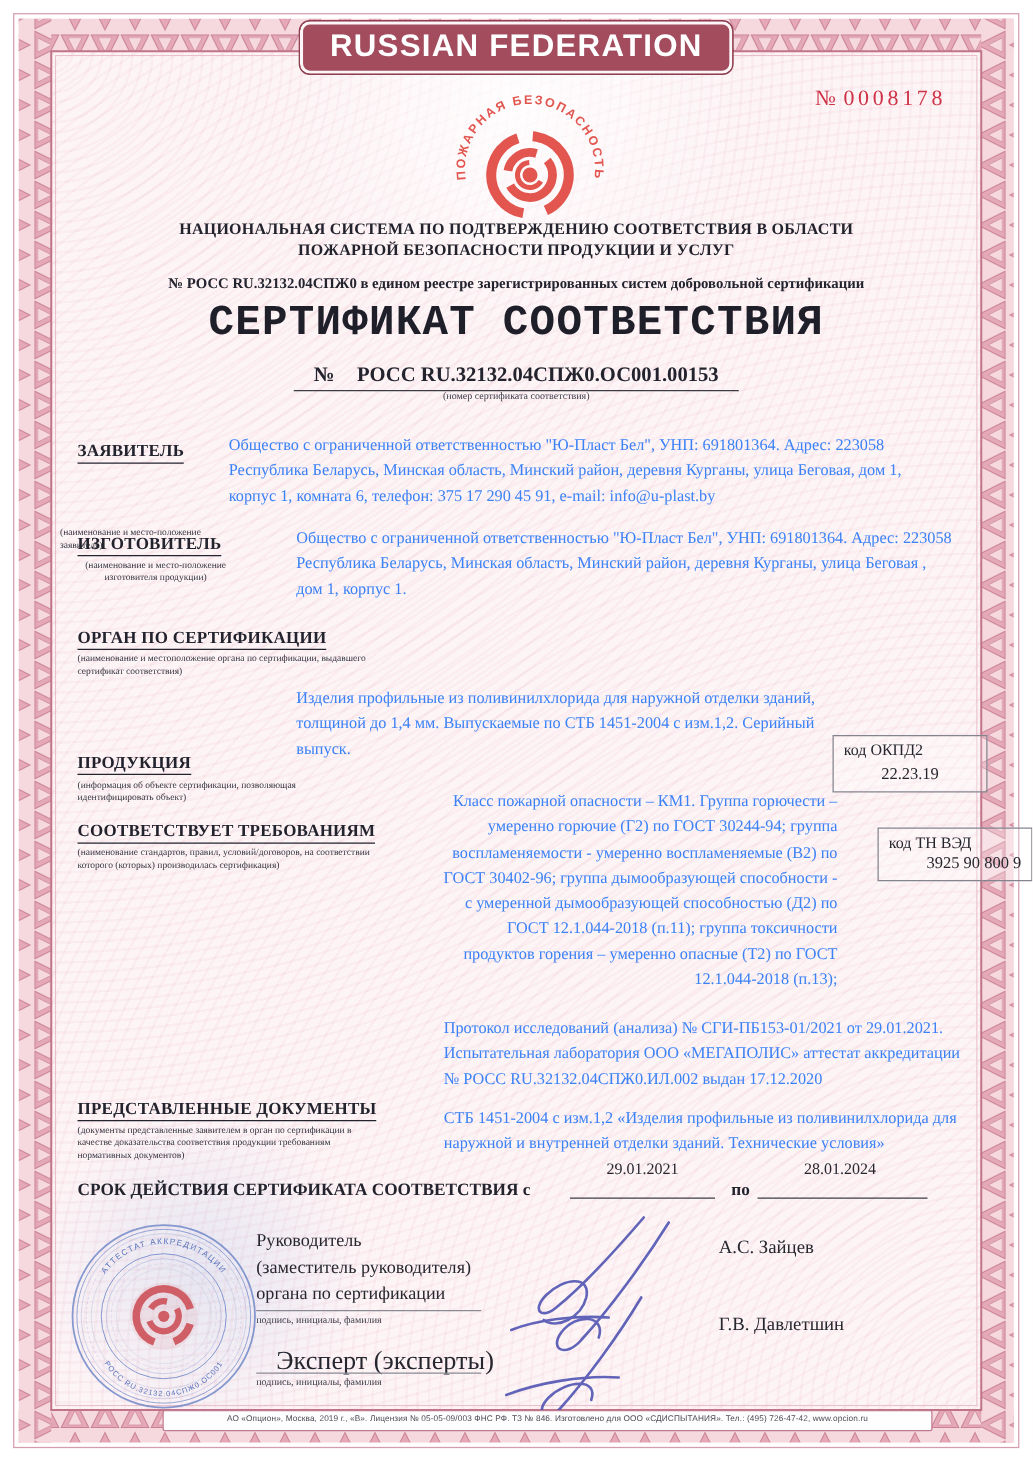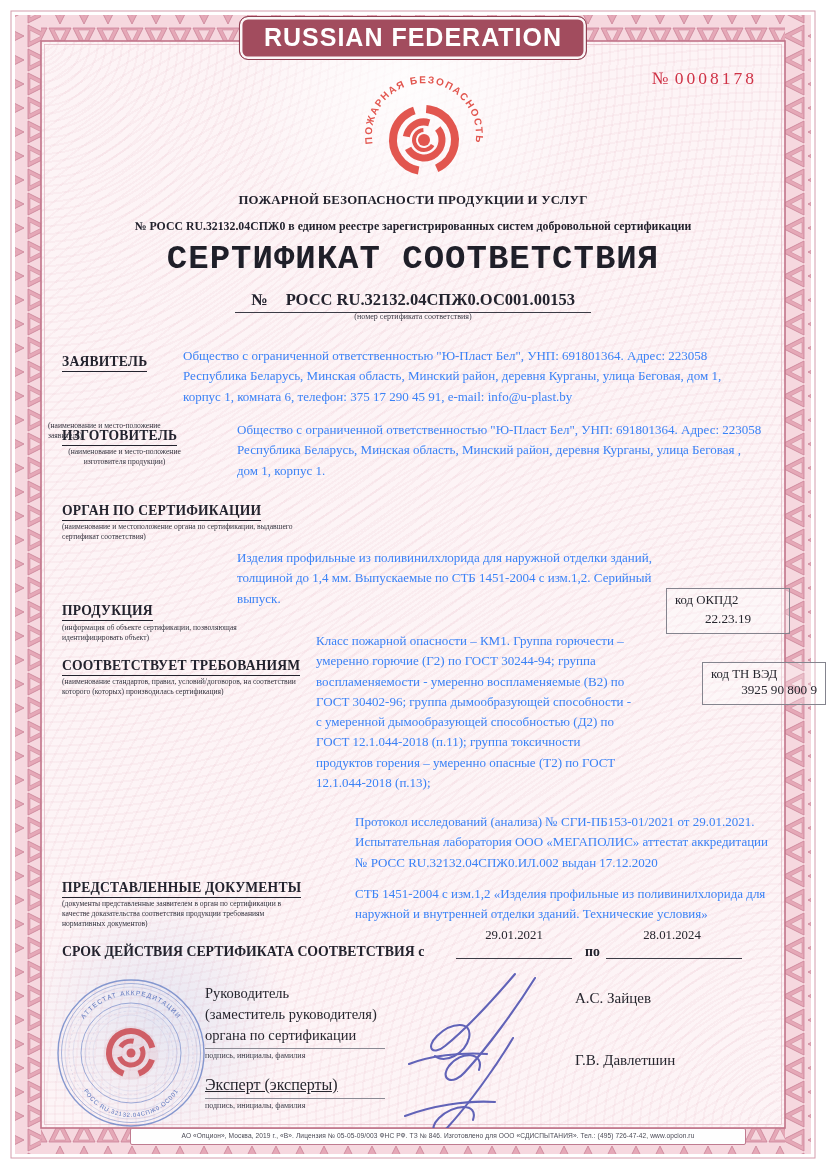--- a/index.html
+++ b/index.html
@@ -101,20 +101,21 @@
       <textPath href="#arcPath" startOffset="50%" text-anchor="middle">ПОЖАРНАЯ БЕЗОПАСНОСТЬ</textPath>
     </text>
     <g>
       <circle cx="90" cy="64" r="31" fill="none" stroke="#e2564f" stroke-width="8" stroke-dasharray="82 12 82 19" transform="rotate(100 90 64)"></circle>
       <circle cx="90" cy="64" r="18" fill="none" stroke="#e2564f" stroke-width="7" stroke-dasharray="60 12 30 11" transform="rotate(-40 90 64)"></circle>
       <circle cx="90" cy="64" r="10" fill="none" stroke="#e2564f" stroke-width="4" stroke-dasharray="41 22" transform="rotate(30 90 64)"></circle>
       <circle cx="90" cy="64" r="6" fill="#e2564f"></circle>
     </g>
   </svg>
 
+  <div class="abs sysline" style="top:176px;">НАЦИОНАЛЬНАЯ СИСТЕМА ПО ПОДТВЕРЖДЕНИЮ СООТВЕТСТВИЯ В ОБЛАСТИ</div>
   <div class="abs sysline" style="top:193px;">ПОЖАРНОЙ БЕЗОПАСНОСТИ ПРОДУКЦИИ И УСЛУГ</div>
   <div class="abs registry" style="top:219px;">№ РОСС RU.32132.04СПЖ0 в едином реестре зарегистрированных систем добровольной сертификации</div>
   <div class="abs title" style="top:240px;font-family:Liberation Mono, monospace;">СЕРТИФИКАТ СООТВЕТСТВИЯ</div>
   <div class="abs certnum-row" style="top:290px;">
     <span class="certnum">
       <span class="nlbl">№</span><span>РОСС RU.32132.04СПЖ0.ОС001.00153</span>
     </span>
   </div>
   <div class="abs caption" style="top:312px;">(номер сертификата соответствия)</div>
 
@@ -154,21 +155,21 @@
   </div>
   <div class="abs codebox" style="left:666px;top:662px;width:106px;margin-left:36px;">
     <div class="cb-label">код ТН ВЭД</div>
     <div class="cb-value" style="text-align:right;white-space:nowrap;padding-bottom:2px;">3925 90 800 9</div>
   </div>
 
   <div class="abs" style="left:62px;top:656px;">
     <span class="lbl">СООТВЕТСТВУЕТ ТРЕБОВАНИЯМ</span>
   </div>
   <div class="abs sub" style="left:62px;top:677px;width:245px;">(наименование стандартов, правил, условий/договоров, на соответствии которого (которых) производилась сертификация)</div>
-  <div class="abs txt" style="left:316px;top:631px;width:340px;">Класс пожарной опасности – КМ1. Группа горючести –
+  <div class="abs txt" style="left:330px;top:631px;width:340px;text-align:right;">Класс пожарной опасности – КМ1. Группа горючести –
 умеренно горючие (Г2) по ГОСТ 30244-94; группа
 воспламеняемости -  умеренно воспламеняемые (В2) по
 ГОСТ 30402-96; группа дымообразующей способности -
 с умеренной дымообразующей способностью (Д2) по
 ГОСТ 12.1.044-2018 (п.11); группа токсичности
 продуктов горения – умеренно опасные (Т2) по ГОСТ
 12.1.044-2018 (п.13);</div>
 
   <div class="abs txt" style="left:355px;top:812px;width:430px;">Протокол исследований (анализа) № СГИ-ПБ153-01/2021 от 29.01.2021.
 Испытательная лаборатория ООО «МЕГАПОЛИС» аттестат аккредитации
@@ -217,21 +218,21 @@
       <circle cx="76" cy="76" r="4.5" fill="#cf5e66"></circle>
     </g>
   </svg>
 
   <div class="abs role" style="left:205px;top:983px;">Руководитель
 (заместитель руководителя)
 органа по сертификации</div>
   <div class="abs rule" style="left:205px;top:1048px;width:180px;"></div>
   <div class="abs tiny" style="left:205px;top:1051px;">подпись, инициалы, фамилия</div>
 
-  <div class="abs role" style="left:205px;top:1073px;font-size:16px;text-decoration:underline;">Эксперт (эксперты)</div>
+  <div class="abs role" style="left:221px;top:1073px;font-size:21px;">Эксперт (эксперты)</div>
   <div class="abs rule" style="left:205px;top:1098px;width:180px;"></div>
   <div class="abs tiny" style="left:205px;top:1101px;">подпись, инициалы, фамилия</div>
 
   <svg class="abs" style="left:395px;top:968px;" width="165" height="170" viewBox="0 0 165 170">
     <g fill="none" stroke="#4c50b0" stroke-width="2.1" stroke-linecap="round" opacity="0.88">
       <path d="M120,6 C96,34 70,62 50,78 C38,88 30,80 42,68 C56,54 78,52 74,70 C70,86 50,96 40,88"></path>
       <path d="M140,10 C120,42 92,80 70,104 C58,118 44,112 54,98 C66,82 90,84 84,102"></path>
       <path d="M14,96 C34,88 66,84 92,86"></path>
       <path d="M118,70 C100,100 74,136 52,160 C42,170 32,162 44,150 C58,136 84,134 78,152"></path>
       <path d="M10,148 C36,138 72,132 100,134"></path>

